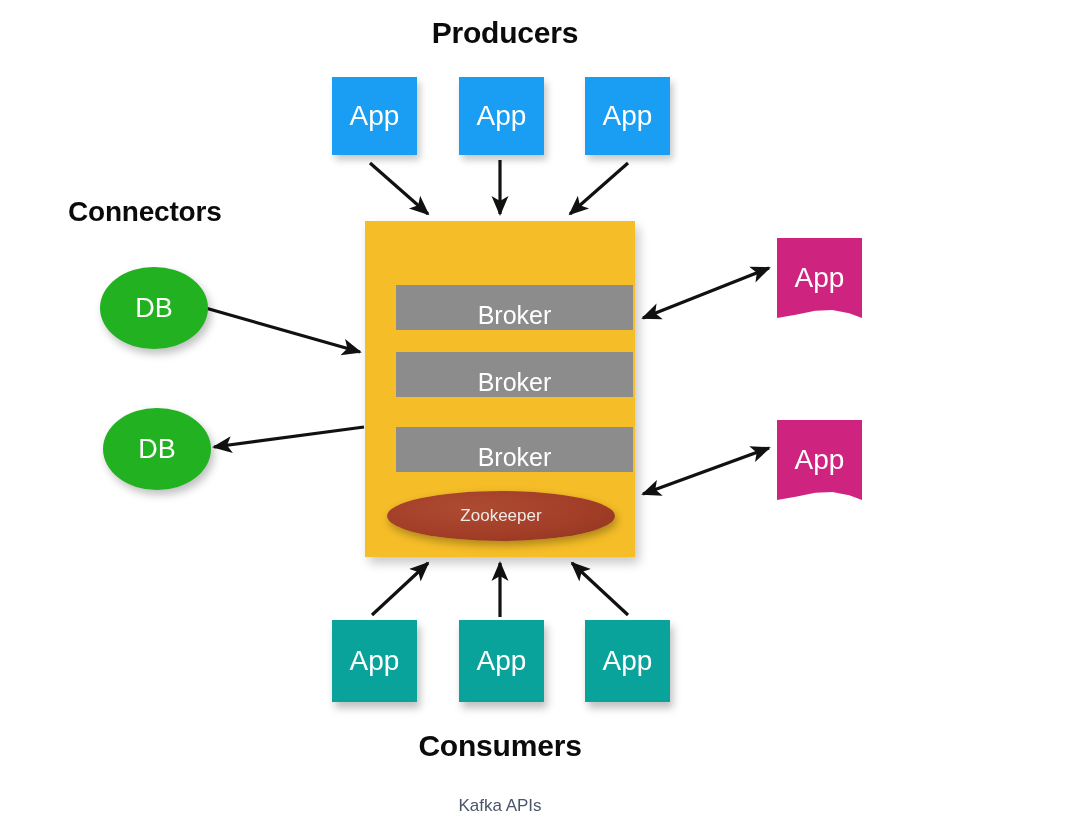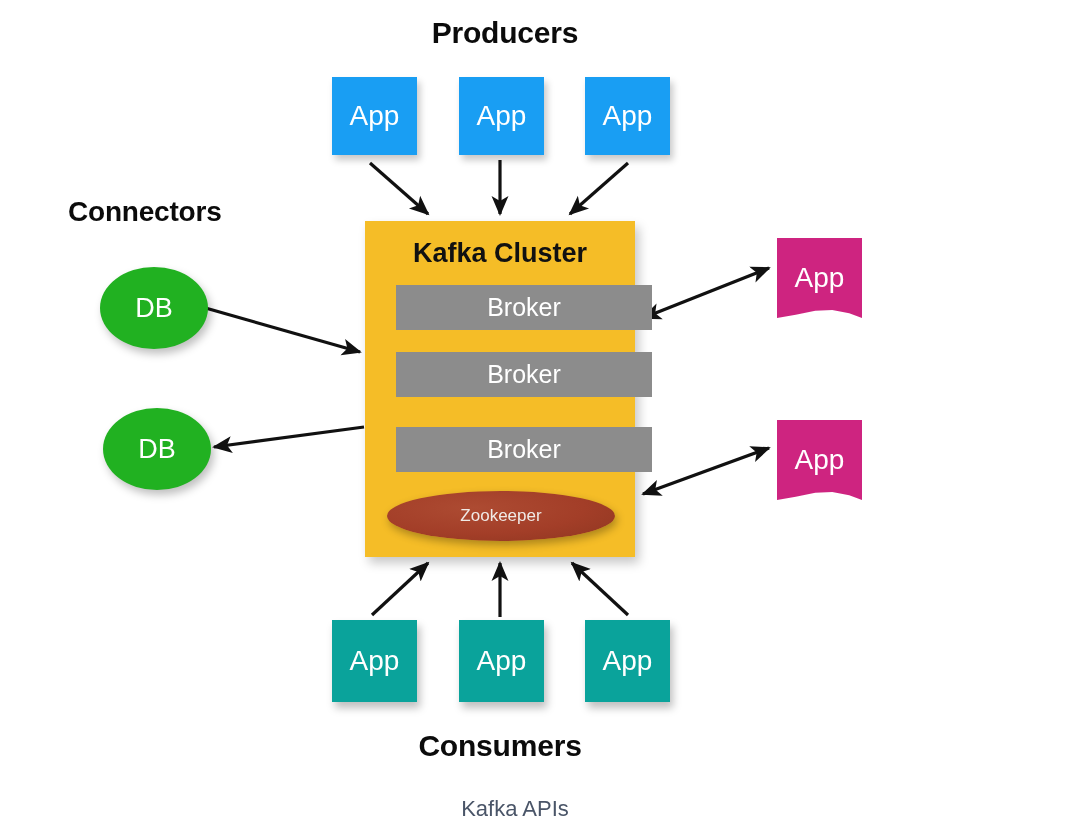--- a/index.html
+++ b/index.html
@@ -48,23 +48,22 @@
   }
   #heading-consumers {
     left: 0; top: 729px; width: 1000px;
     text-align: center;
     font-size: 30px;
   }
   #caption-kafka-apis {
     position: absolute;
     left: 0; top: 796px; width: 1000px;
     text-align: center;
-    font-size: 22px;
+    font-size: 17px;
     color: #4a5568;
-    padding-left: 15px;
   }
   
   .app-producer {
     width: 85px; height: 78px;
     background: #199ef3;
     font-size: 28px;
     box-shadow: 3px 5px 7px rgba(0,0,0,0.22);
   }
   
   .app-consumer {
@@ -101,24 +100,24 @@
     position: absolute;
     left: 0; top: 17px; width: 270px;
     text-align: center;
     font-size: 27px;
     font-weight: bold;
     color: #111111;
   }
   .broker {
     position: absolute;
     left: 31px;
-    width: 256px; height: 45px;
+    width: 237px; height: 45px;
     background: #8c8c8c;
     display: flex;
-    align-items: center;
+    align-items: flex-end;
     justify-content: center;
     color: #ffffff;
     font-size: 25px;
   }
   #broker-0 { top: 64px; }
   #broker-1 { top: 131px; }
   #broker-2 { top: 206px; }
   #zookeeper {
     position: absolute;
     left: 22px; top: 270px;
@@ -193,21 +192,20 @@
   </div>
 
   <div class="node db-node" style="left:100px; top:267px;">
     <span>DB</span>
   </div>
   <div class="node db-node" style="left:103px; top:408px;">
     <span>DB</span>
   </div>
 
   <div id="kafka-cluster">
-    <div id="cluster-title">Kafka Cluster</div>
     <div class="broker" id="broker-0">
       <span>Broker</span>
     </div>
     <div class="broker" id="broker-1">
       <span>Broker</span>
     </div>
     <div class="broker" id="broker-2">
       <span>Broker</span>
     </div>
     <div id="zookeeper">

